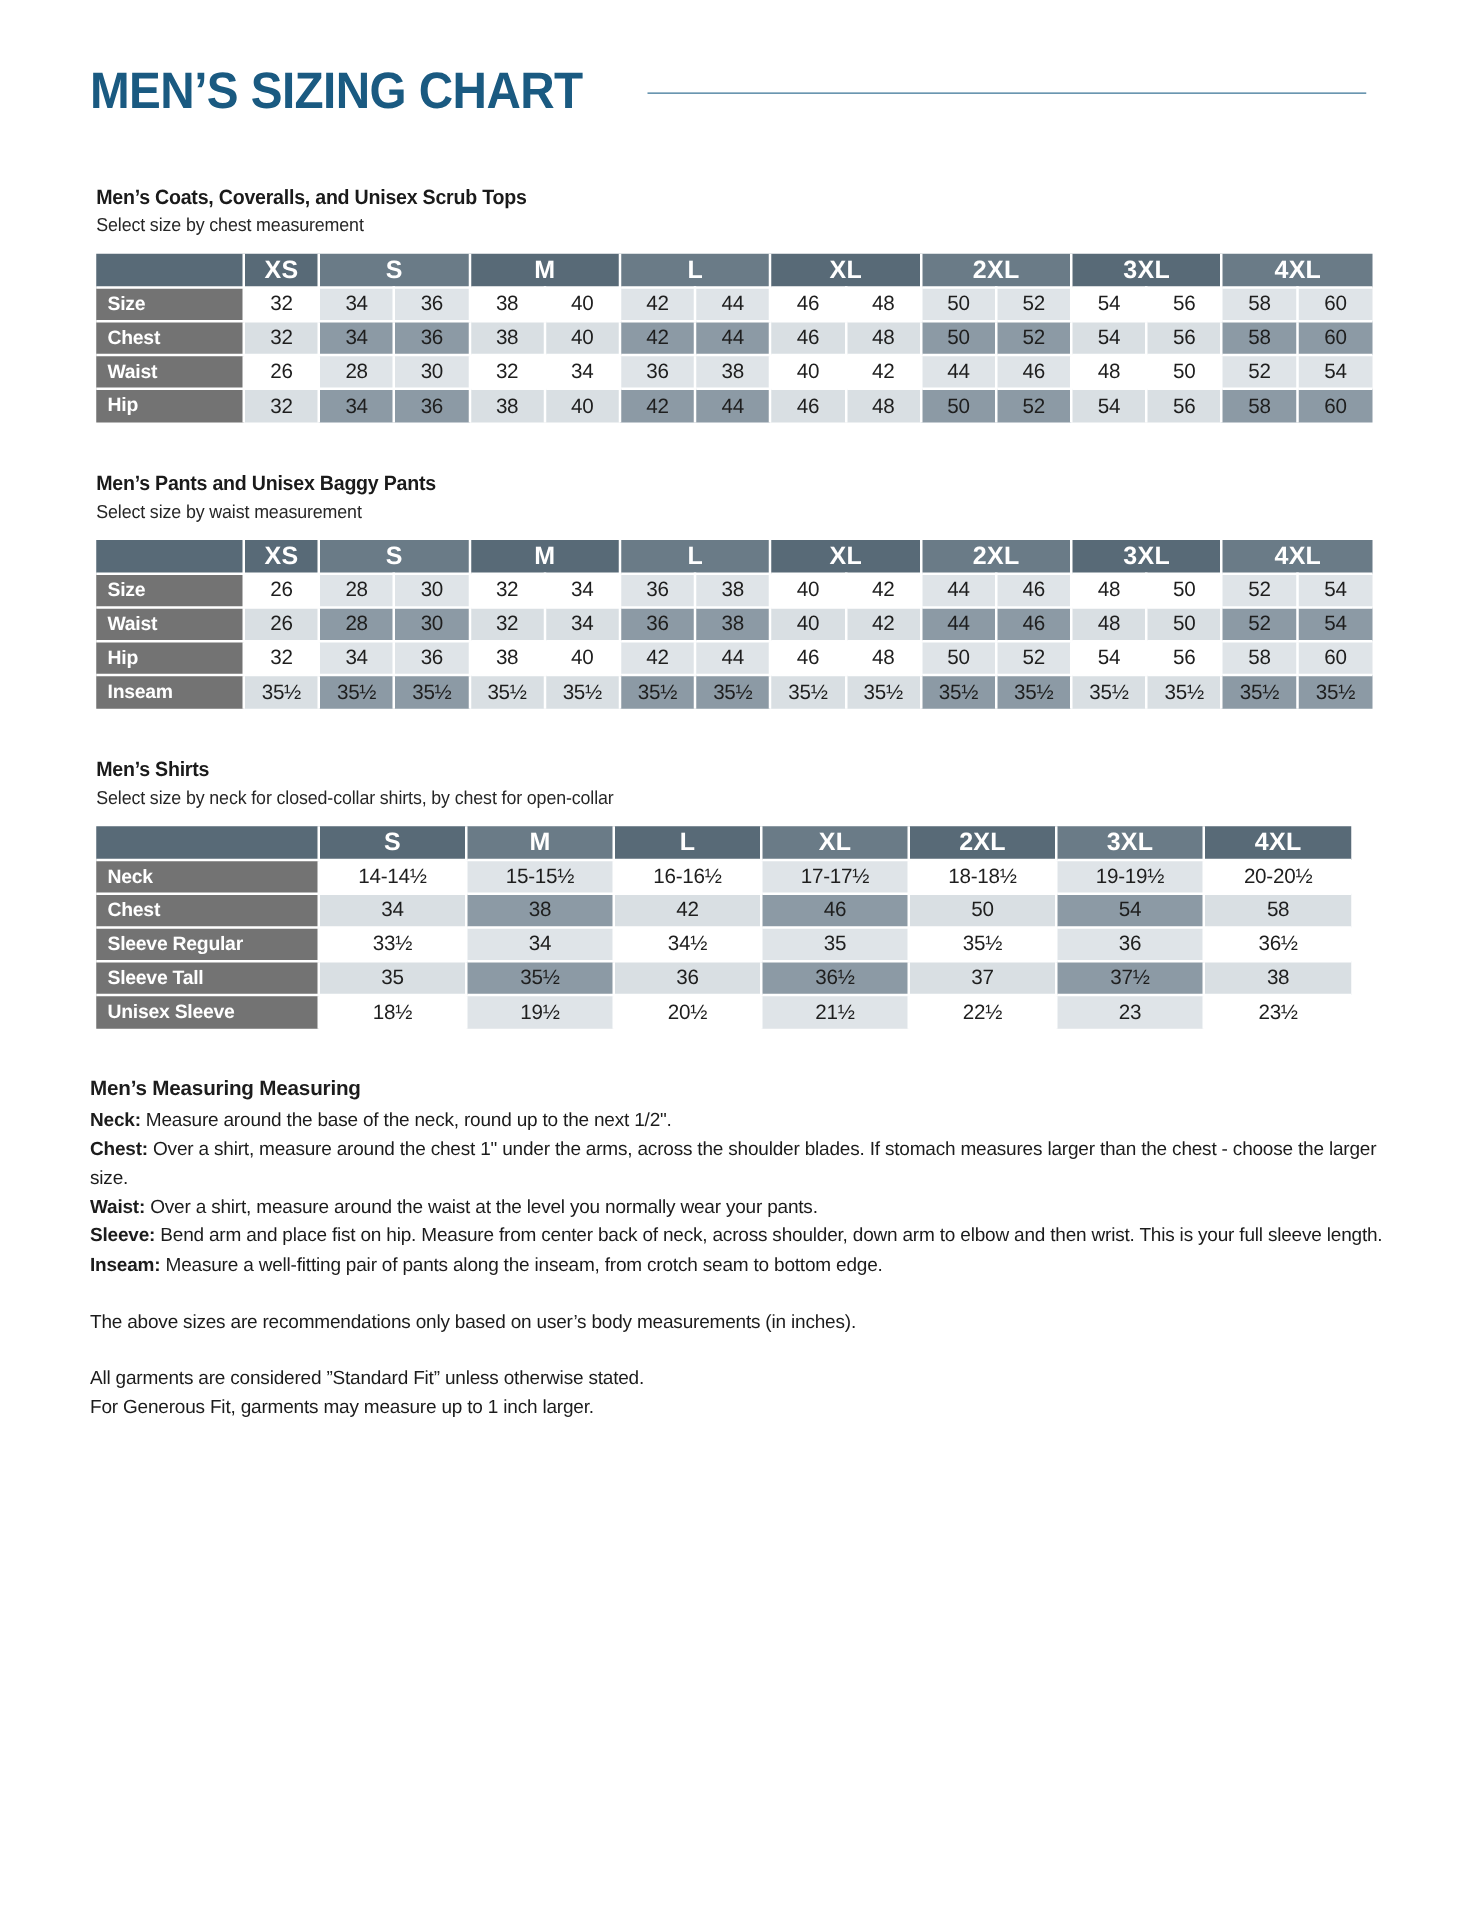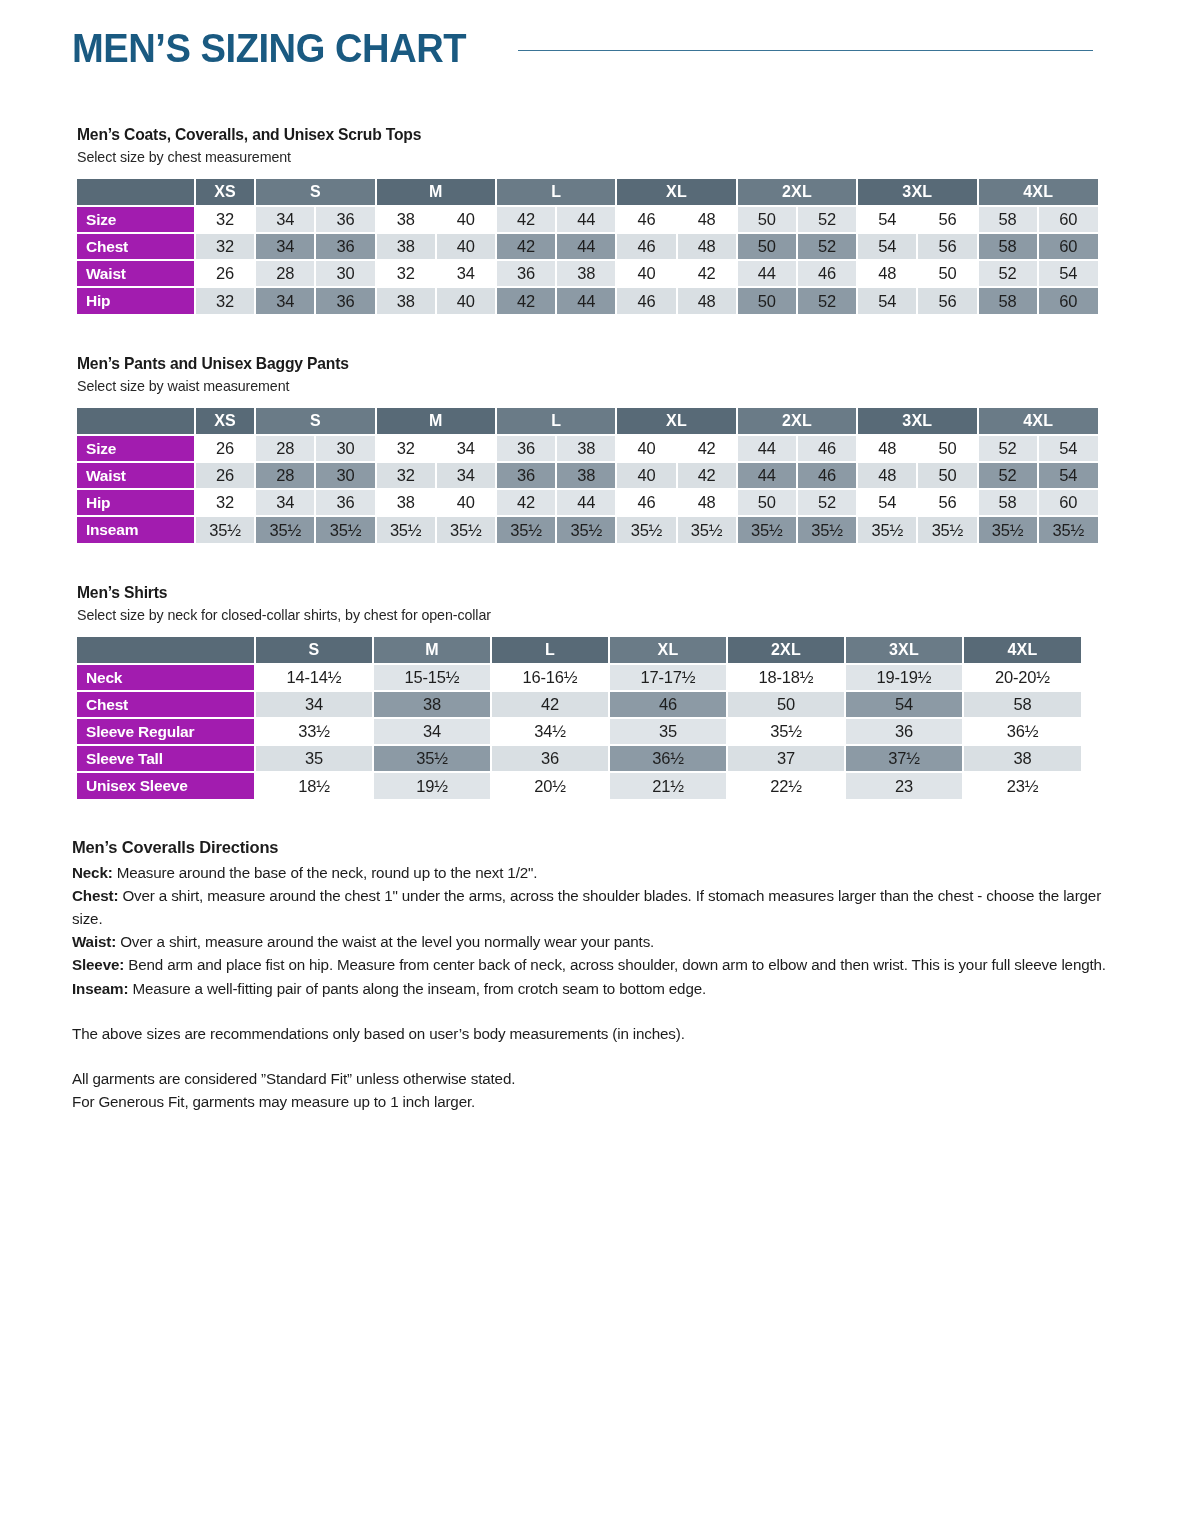--- a/index.html
+++ b/index.html
@@ -19,21 +19,21 @@
     width: 1185px;
     min-height: 1536px;
     padding: 0;
     box-sizing: border-box;
   }
 
   
   .title-row {
     display: flex;
     align-items: center;
-    padding: 28px 92px 0 72px;
+    padding: 52px 92px 0 72px;
     gap: 22px;
   }
   .page-title {
     font-size: 41px;
     font-weight: bold;
     color: #1a5a81;
     letter-spacing: -0.5px;
     white-space: nowrap;
     line-height: 1;
     transform: scaleX(0.93);
@@ -94,29 +94,29 @@
     margin-top: 16px;
   }
   table.sz tr:last-child td {
     border-bottom: none;
   }
 
   .hdr-cell {
     color: #ffffff;
     font-weight: bold;
     text-align: center;
-    font-size: 16px;
+    font-size: 20px;
     letter-spacing: 0.2px;
   }
   .hdr-a { background: #586a77; }   
   .hdr-b { background: #6a7b87; }   
   .hdr-blank { background: #586a77; }
 
   .rowlabel {
-    background: #a21caf;
+    background: #737373;
     color: #ffffff;
     font-weight: bold;
     text-align: left;
     padding-left: 9px !important;
     font-size: 15.5px;
     letter-spacing: -0.2px;
     white-space: nowrap;
   }
 
   .val {
@@ -472,21 +472,21 @@
                 <td class="val sh-l2">23</td>
                 <td class="val sh-white">23½</td>
               </tr>
             </tbody>
           </table>
         </div>
       </div>
     </div>
 
   <div class="directions" style="margin-top: 36px; padding-bottom: 60px;">
-    <p class="d-title">Men’s Coveralls Directions</p>
+    <p class="d-title">Men’s Measuring Measuring</p>
     <div id="directions-host">
         <p><b>Neck:</b><span> Measure around the base of the neck, round up to the next 1/2".</span></p>
         <p><b>Chest:</b><span> Over a shirt, measure around the chest 1" under the arms, across the shoulder blades. If stomach measures larger than the chest - choose the larger size.</span></p>
         <p><b>Waist:</b><span> Over a shirt, measure around the waist at the level you normally wear your pants.</span></p>
         <p><b>Sleeve:</b><span> Bend arm and place fist on hip. Measure from center back of neck, across shoulder, down arm to elbow and then wrist. This is your full sleeve length.</span></p>
         <p><b>Inseam:</b><span> Measure a well-fitting pair of pants along the inseam, from crotch seam to bottom edge.</span></p>
       </div>
     <p class="gap-para">The above sizes are recommendations only based on user’s body measurements (in inches).</p>
     <div class="note-block gap-para">
       <p>All garments are considered ”Standard Fit” unless otherwise stated.</p>

